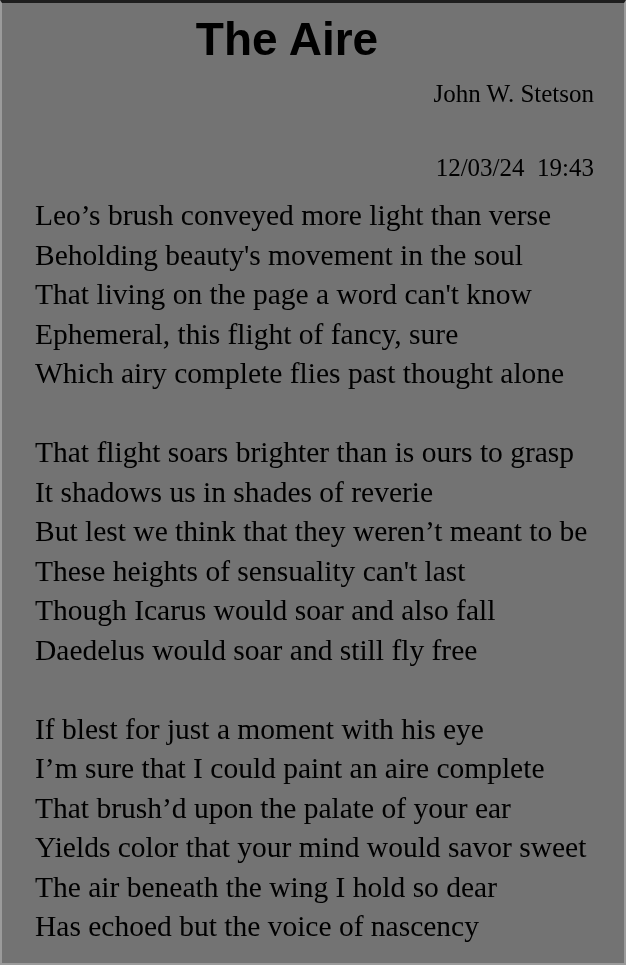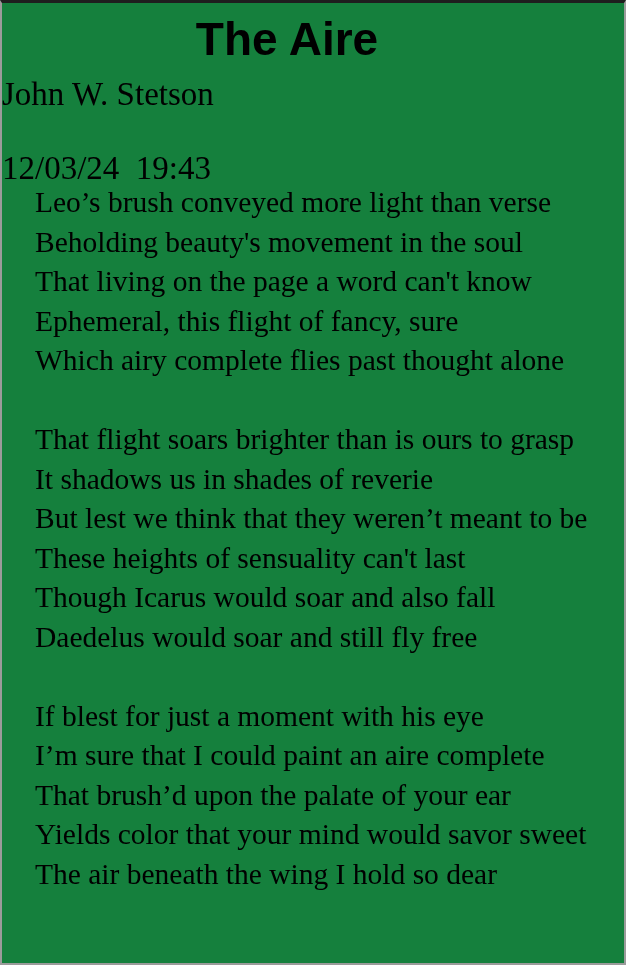--- a/index.html
+++ b/index.html
@@ -5,21 +5,21 @@
   html, body {
     margin: 0;
     padding: 0;
     background: #ffffff;
   }
   .page {
     position: relative;
     width: 626px;
     height: 965px;
     box-sizing: border-box;
-    background: #15803d;
+    background: #737373;
     border-top: 3px solid #1e1e1e;
     border-left: 2px solid #9b9b9b;
     border-right: 2px solid #9b9b9b;
     border-bottom: 2px solid #9b9b9b;
     overflow: hidden;
     font-family: "Liberation Serif", serif;
     color: #000000;
   }
   .title {
     margin: 11px 0 0 0;
@@ -27,29 +27,30 @@
     text-align: center;
     font-family: "Liberation Sans", sans-serif;
     font-weight: bold;
     font-size: 46px;
     line-height: 50px;
     letter-spacing: 0px;
   }
   .byline-block {
     margin-top: 15px;
     padding-right: 30px;
-    font-size: 33px;
+    text-align: right;
+    font-size: 25px;
     line-height: 30px;
   }
   .byline-block .datetime {
     white-space: pre; 
     margin-top: 44px;
   }
   .poem {
-    margin-top: 0;
+    margin-top: 13px;
     padding-left: 33px;
     padding-right: 0;
     font-size: 29.5px;
     line-height: 39.5px;
   }
   .stanza {
     margin: 0 0 39.5px 0;
   }
   .stanza:last-child {
     margin-bottom: 0;
@@ -84,15 +85,16 @@
         <div class="poem-line">These heights of sensuality can't last</div>
         <div class="poem-line">Though Icarus would soar and also fall</div>
         <div class="poem-line">Daedelus would soar and still fly free</div>
       </div>
       <div class="stanza">
         <div class="poem-line">If blest for just a moment with his eye</div>
         <div class="poem-line">I’m sure that I could paint an aire complete</div>
         <div class="poem-line">That brush’d upon the palate of your ear</div>
         <div class="poem-line">Yields color that your mind would savor sweet</div>
         <div class="poem-line">The air beneath the wing I hold so dear</div>
+        <div class="poem-line">Has echoed but the voice of nascency</div>
       </div>
     </div>
 </div>
 
 </body></html>

